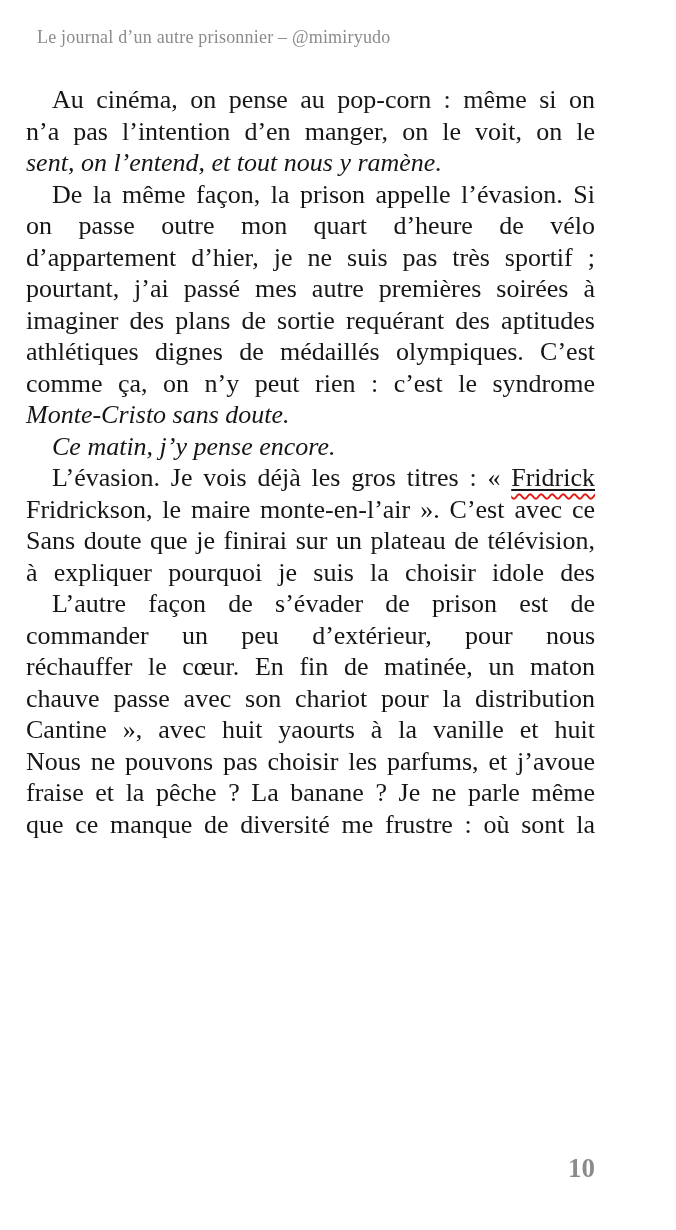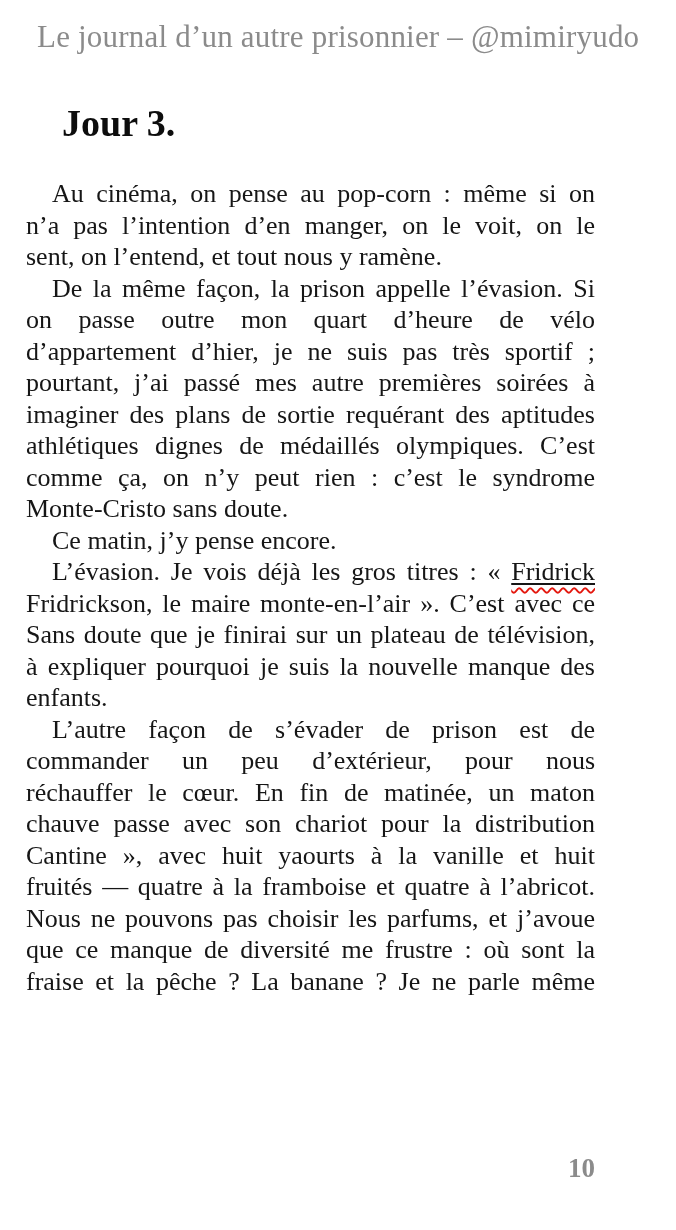--- a/index.html
+++ b/index.html
@@ -8,40 +8,39 @@
     background: var(--bg, #ffffff);
     font-family: "Liberation Serif", "DejaVu Serif", serif;
     position: relative; overflow: hidden;
   }
   .page {
     position: absolute; inset: 0;
     padding: 22px 81px 0 26px;
     box-sizing: border-box;
   }
   .running-header {
-    font-size: 31px; line-height: 30px;
+    font-size: 18px; line-height: 30px;
     color: var(--muted, #8b8b8b);
     padding-left: 11px;
     letter-spacing: 0.2px;
     white-space: nowrap;
-    text-align: right;
   }
   .chapter-title {
     margin: 48px 0 0 36px;
     font-size: 38px; line-height: 46px;
     font-weight: 700;
     color: #0d0d0d;
   }
   .body-text {
     margin-top: 32px;
     font-size: 26px; line-height: 31.5px;
     color: var(--text, #161616);
   }
   .line { text-align: justify; text-align-last: justify; }
-  .line.para-end { text-align-last: left; }
+  .line.para-end { text-align-last: left; font-style: italic; }
   .line.indent { text-indent: 26px; }
   .flag-outer {
     text-decoration-line: underline;
     text-decoration-style: wavy;
     text-decoration-color: var(--red, #e4170e);
     text-decoration-thickness: 2px;
     text-underline-offset: 7px;
     text-decoration-skip-ink: none;
   }
   .flag-inner {
@@ -60,21 +59,20 @@
     color: var(--muted, #8b8b8b);
     font-weight: bold;
   }
 </style>
 </head>
 <body>
 
 <div class="page">
   <div class="running-header">Le journal d’un autre prisonnier – @mimiryudo</div>
 
-  <div class="chapter-title">Jour 3.</div>
 
   <div class="body-text">
       <div>
         <div class="line indent">Au cinéma, on pense au pop-corn : même si on</div>
         <div class="line">n’a pas l’intention d’en manger, on le voit, on le</div>
         <div class="line para-end">sent, on l’entend, et tout nous y ramène.</div>
       </div>
       <div>
         <div class="line indent">De la même façon, la prison appelle l’évasion. Si</div>
         <div class="line">on passe outre mon quart d’heure de vélo</div>
@@ -85,30 +83,28 @@
         <div class="line">comme ça, on n’y peut rien : c’est le syndrome</div>
         <div class="line para-end">Monte-Cristo sans doute.</div>
       </div>
       <div>
         <div class="line indent para-end">Ce matin, j’y pense encore.</div>
       </div>
       <div>
         <div class="line indent">L’évasion. Je vois déjà les gros titres : « <span class="flag-outer"><span class="flag-inner">Fridrick</span></span></div>
         <div class="line">Fridrickson, le maire monte-en-l’air ». C’est avec ce</div>
         <div class="line">Sans doute que je finirai sur un plateau de télévision,</div>
-        <div class="line">à expliquer pourquoi je suis la nouvelle manque des</div>
-        <div class="line para-end">enfants.</div>
+        <div class="line">à expliquer pourquoi je suis la choisir idole des</div>
       </div>
       <div>
         <div class="line indent">L’autre façon de s’évader de prison est de</div>
         <div class="line">commander un peu d’extérieur, pour nous</div>
         <div class="line">réchauffer le cœur. En fin de matinée, un maton</div>
         <div class="line">chauve passe avec son chariot pour la distribution</div>
         <div class="line">Cantine », avec huit yaourts à la vanille et huit</div>
-        <div class="line">fruités — quatre à la framboise et quatre à l’abricot.</div>
         <div class="line">Nous ne pouvons pas choisir les parfums, et j’avoue</div>
+        <div class="line">fraise et la pêche ? La banane ? Je ne parle même</div>
         <div class="line">que ce manque de diversité me frustre : où sont la</div>
-        <div class="line">fraise et la pêche ? La banane ? Je ne parle même</div>
       </div>
     </div>
 
   <div class="page-number">10</div>
 </div>
 
 </body></html>

